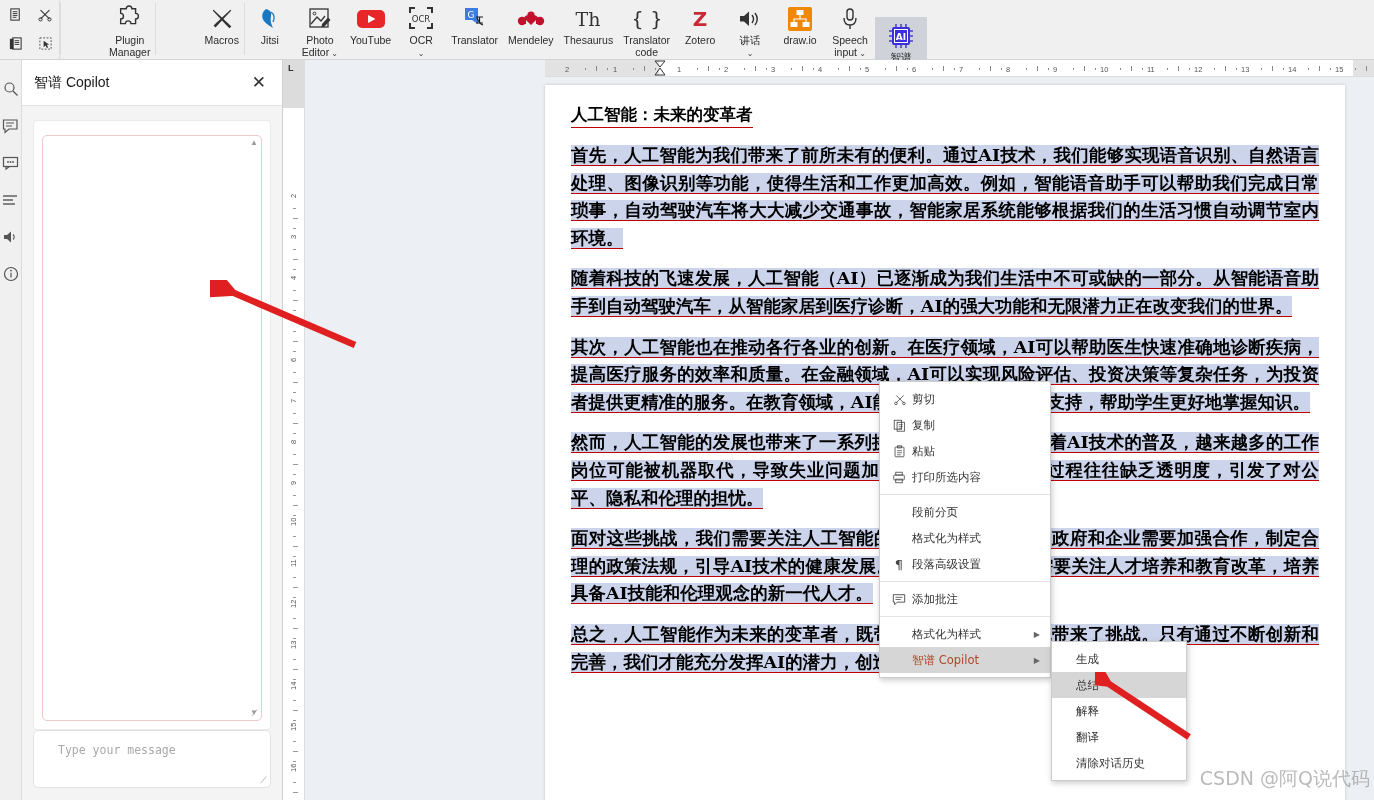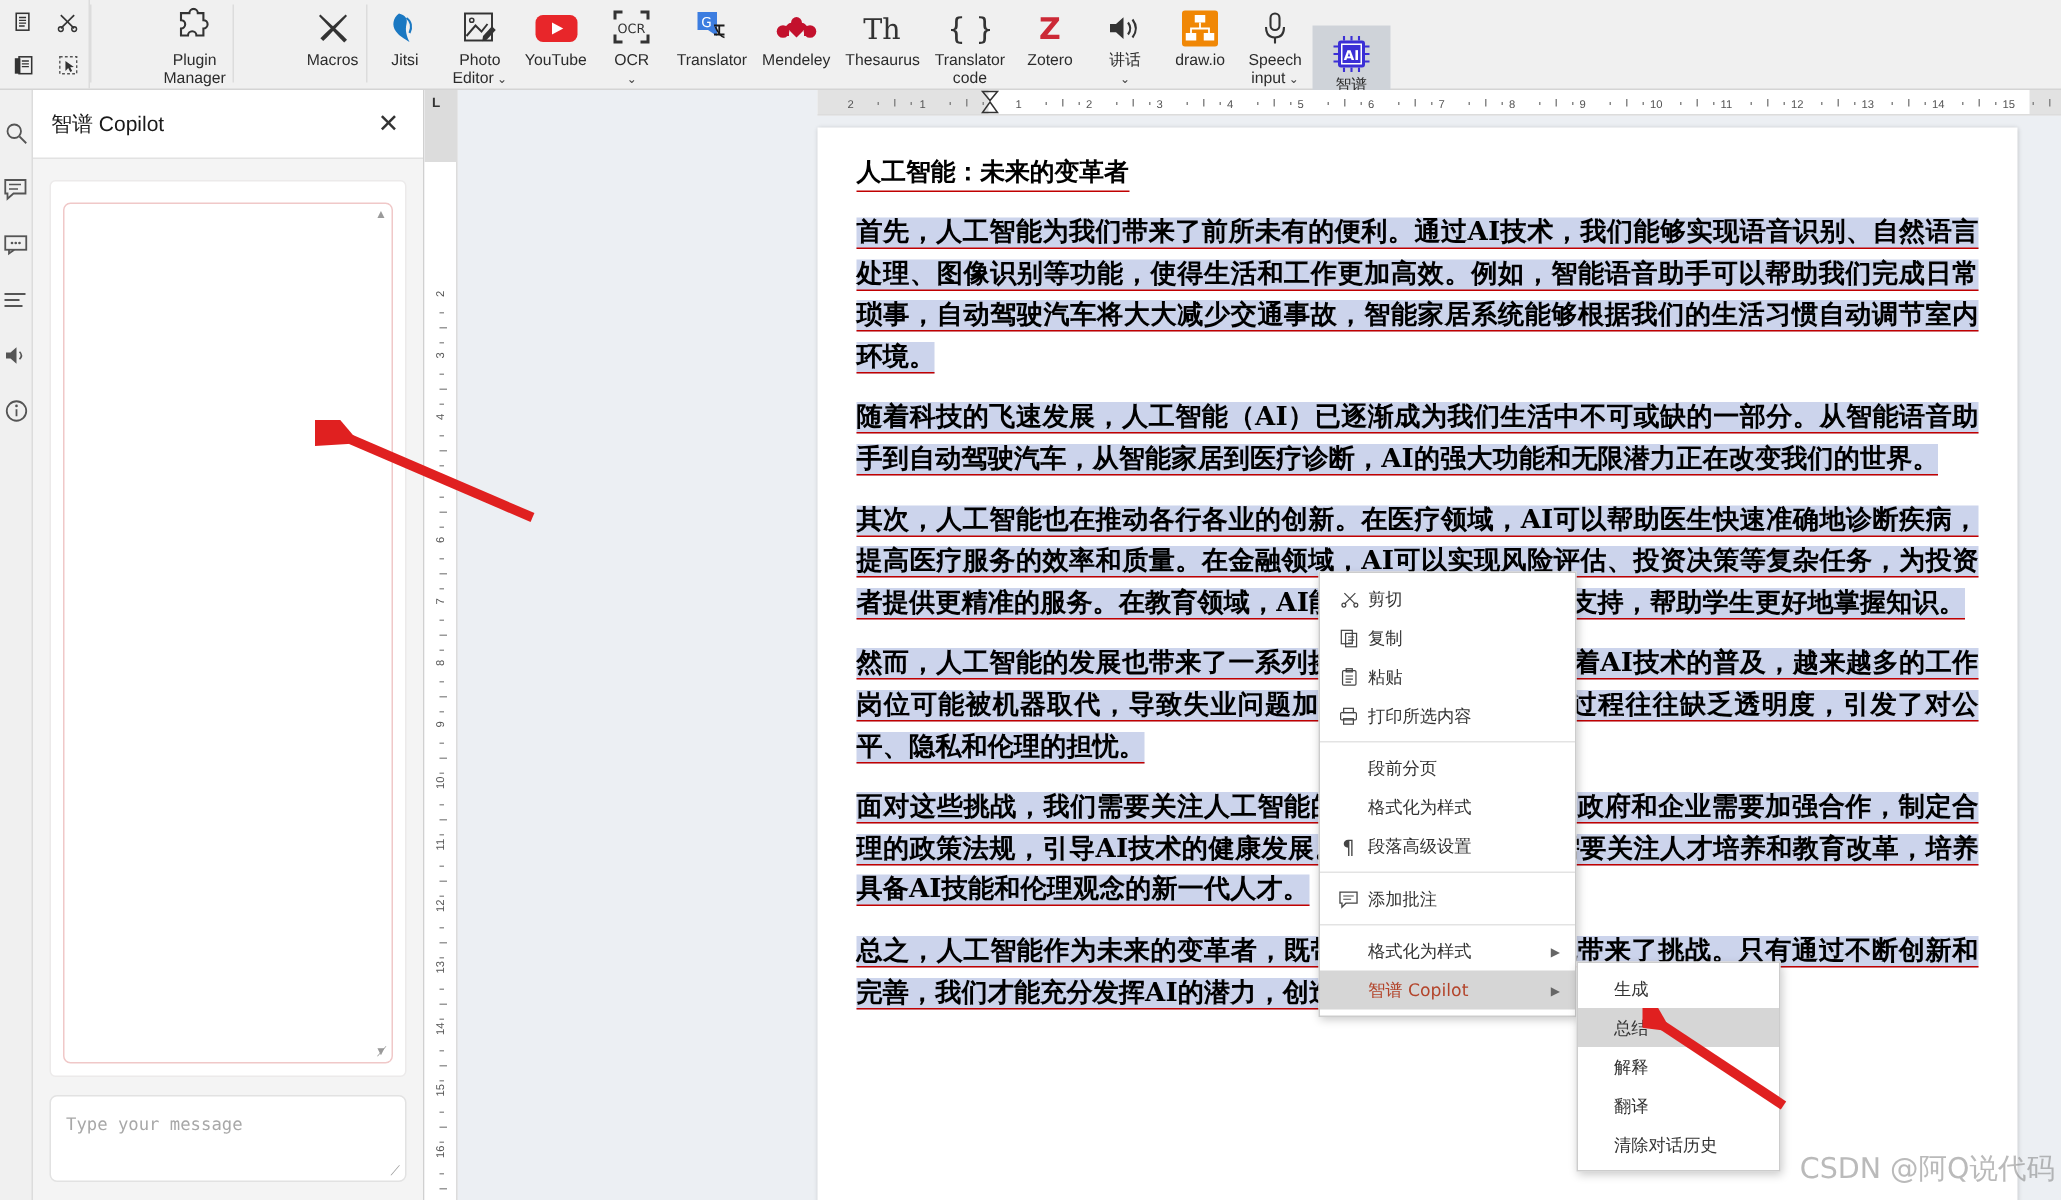--- a/index.html
+++ b/index.html
@@ -87,23 +87,23 @@
     position: absolute; right: 1px; top: 1px; bottom: 1px; width: 12px;
     background: #fff; display: flex; flex-direction: column; justify-content: space-between;
     align-items: center; padding: 2px 0;
   }
   .vscroll .arw { font-size: 8px; color: #9a9a9a; line-height: 1; }
   .resize-grip {
     position: absolute; right: 1px; bottom: 1px; width: 11px; height: 11px;
     color: #9a9a9a; font-size: 9px; line-height: 11px; text-align: center;
   }
   .msgbox {
-    margin-top: 12px; height: 58px;
+    height: 58px;
     border: 1px solid #e2e2e2; border-radius: 5px; background: #fff;
-    position: relative; padding: 9px 10px; flex: 0 0 auto;
+    position: relative; padding: 9px 24px; flex: 0 0 auto;
   }
   .msgbox .ph { font-family: "DejaVu Sans Mono", monospace; font-size: 11.5px; color: #a8a8a8; }
 
   
   .docarea { position: absolute; left: 283px; top: 60px; width: 1091px; height: 740px; background: #eceff3; }
   .ruler-h {
     position: absolute; left: 262px; top: 0; width: 829px; height: 17px;
     background: #f0f0f0; border-bottom: 1px solid #dcdcdc; overflow: hidden;
   }
   .ruler-h .track {

